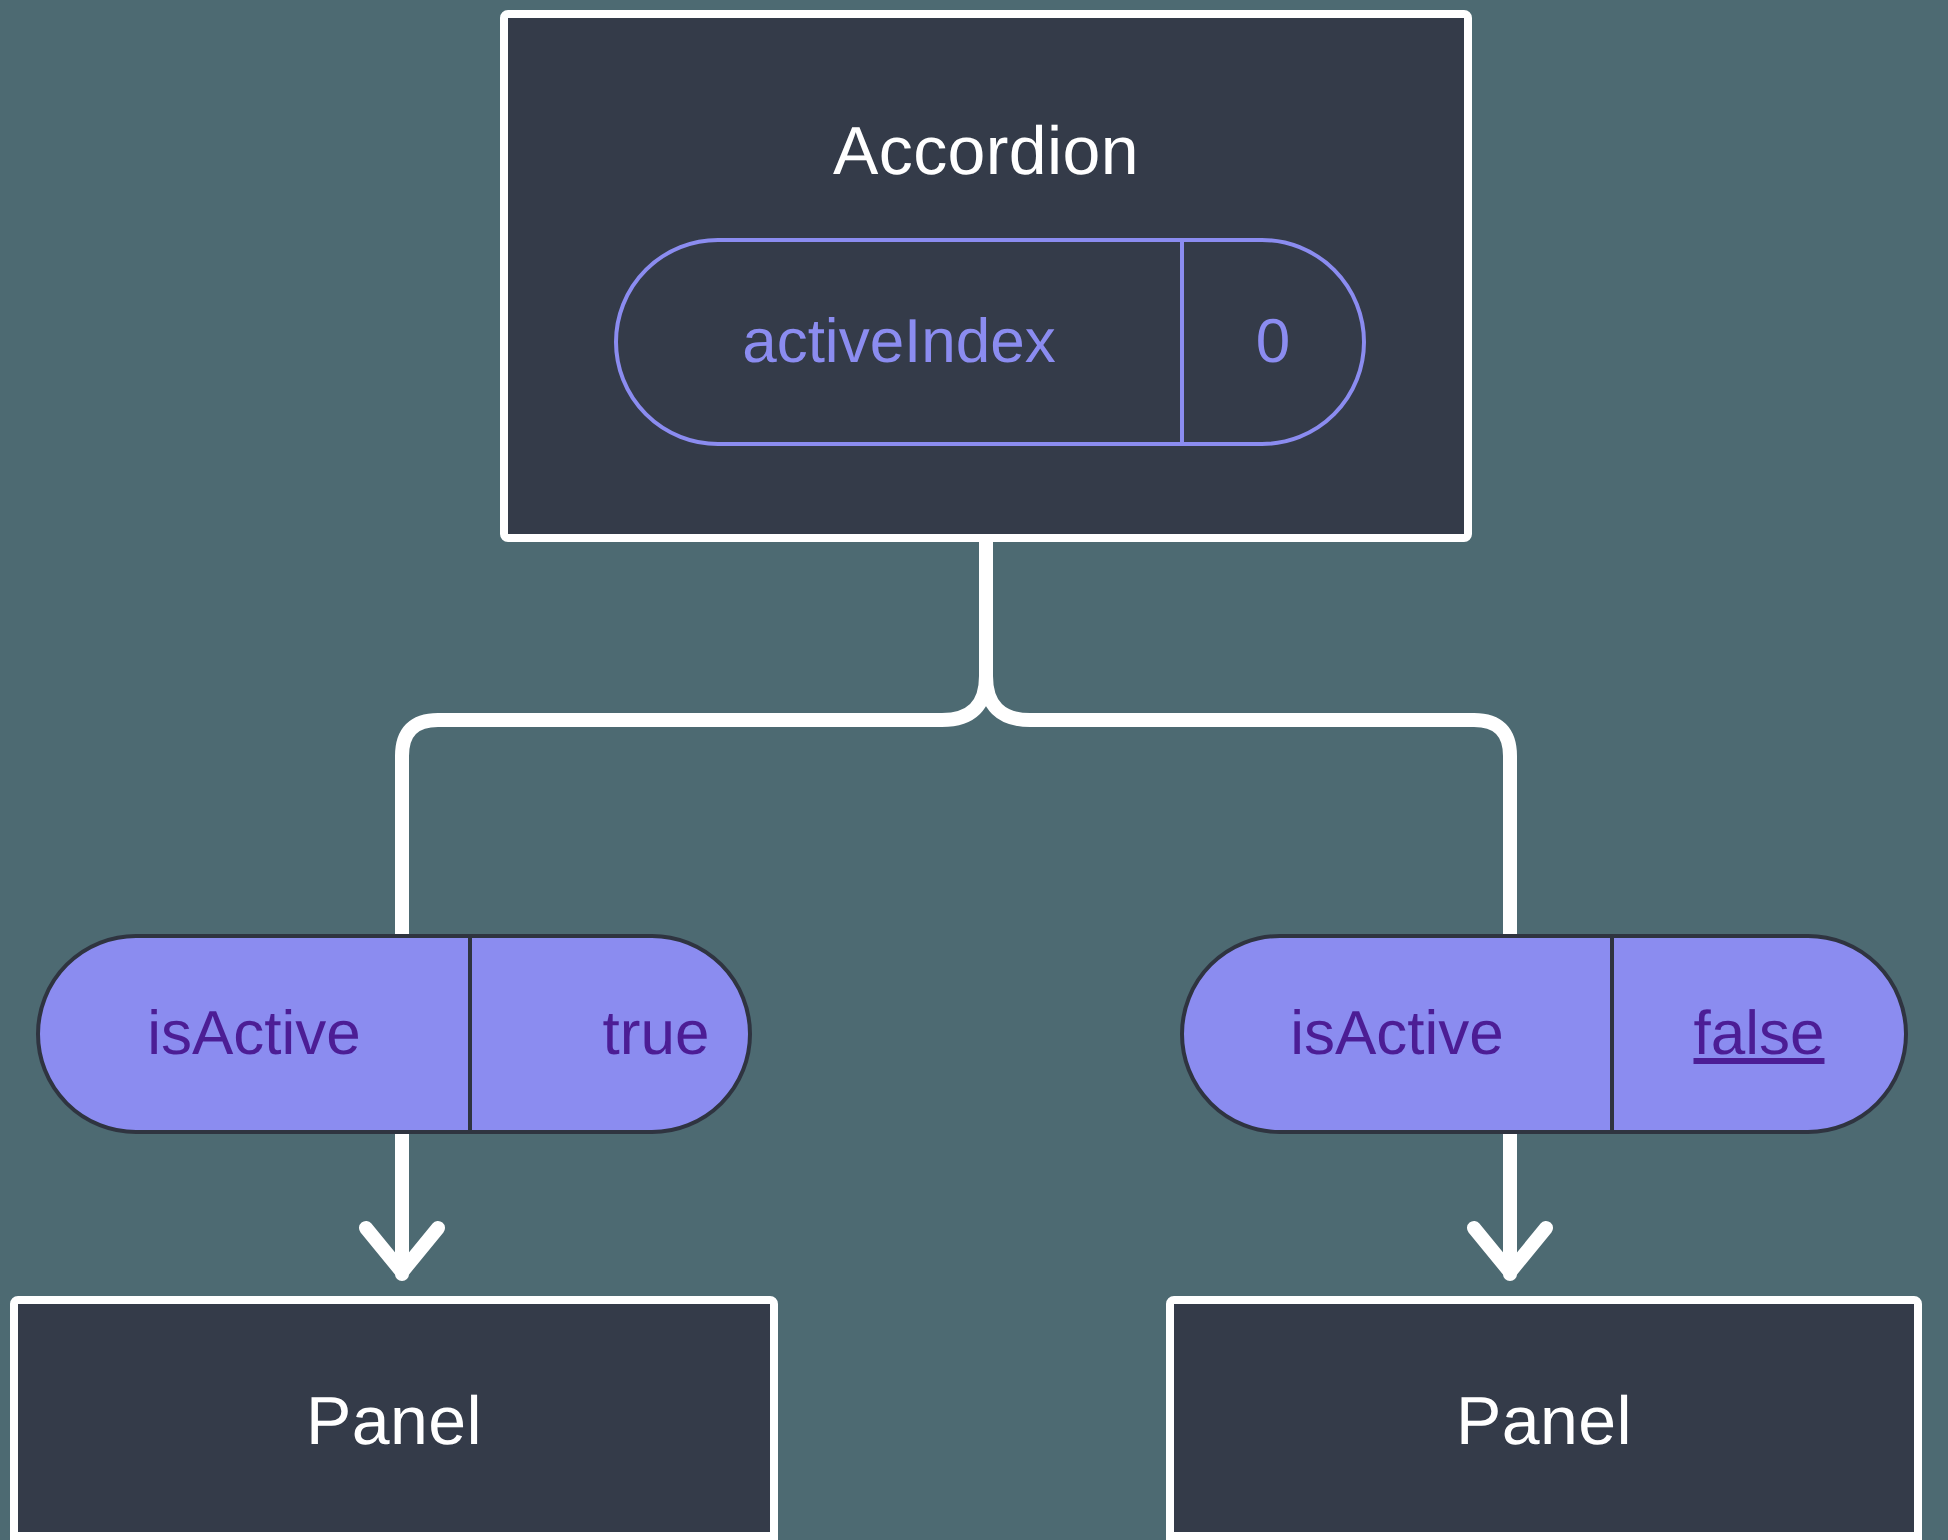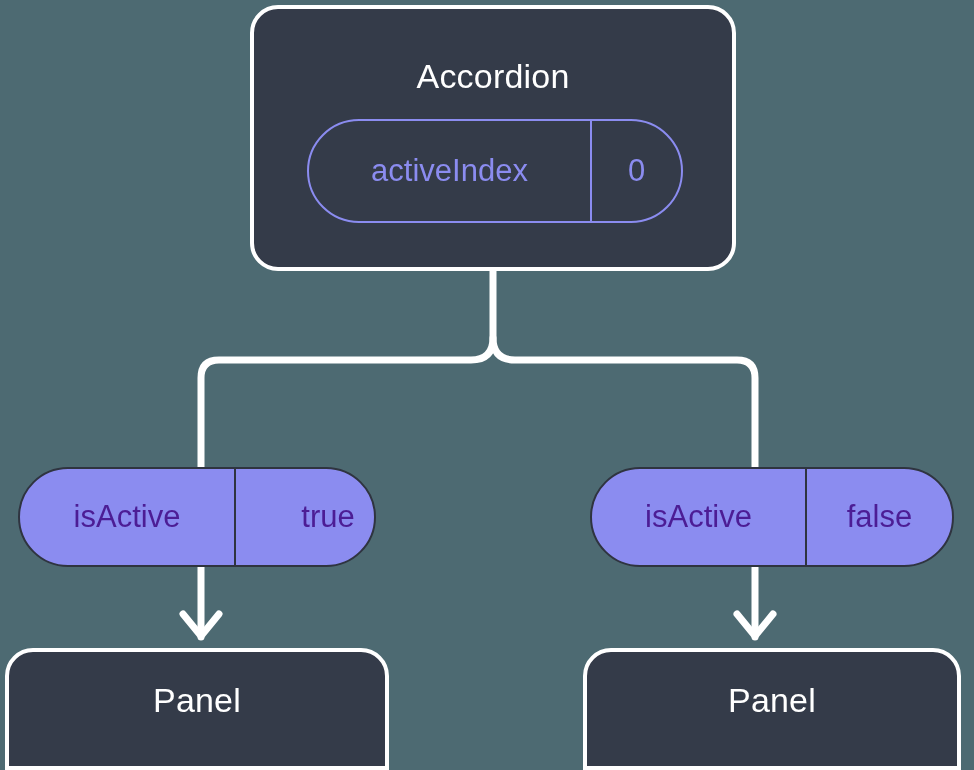--- a/index.html
+++ b/index.html
@@ -29,21 +29,21 @@
     height: 770px;
     pointer-events: none;
   }
 
   
   .node-box {
     position: absolute;
     box-sizing: border-box;
     background: #343b49;
     border: 4px solid #ffffff;
-    border-radius: 28px;
+    border-radius: 4px;
   }
   .node-title {
     position: absolute;
     left: 0;
     right: 0;
     text-align: center;
     color: #ffffff;
     font-size: 34px;
     font-weight: 400;
     letter-spacing: 0.2px;
@@ -68,21 +68,21 @@
   }
   #panel-right-box {
     left: 583px;
     top: 648px;
     width: 378px;
     height: 122px;
     border-bottom-left-radius: 0;
     border-bottom-right-radius: 0;
   }
   #panel-left-box .node-title,
-  #panel-right-box .node-title { top: 29px; }
+  #panel-right-box .node-title { top: 40px; }
 
   
   .pill {
     position: absolute;
     box-sizing: border-box;
     display: flex;
     align-items: stretch;
     border-radius: 999px;
     overflow: hidden;
   }
@@ -142,21 +142,21 @@
   #prop-pill-left .pill-val { flex: 1; padding-left: 46px; }
 
   #prop-pill-right {
     left: 590px;
     top: 467px;
     width: 364px;
     height: 100px;
     z-index: 3;
   }
   #prop-pill-right .pill-key { width: 213px; }
-  #prop-pill-right .pill-val { flex: 1; }
+  #prop-pill-right .pill-val { flex: 1; text-decoration: underline; }
 </style>
 </head>
 <body>
 
 <div id="stage">
 
   <svg id="wires" viewBox="0 0 974 770" width="974" height="770" xmlns="http://www.w3.org/2000/svg">
     <g fill="none" stroke="#ffffff" stroke-width="7" stroke-linecap="round" stroke-linejoin="round">
 
       <path d="M 493 271 L 493 338 Q 493 360 471 360 L 219 360 Q 201 360 201 378 L 201 467"></path>

